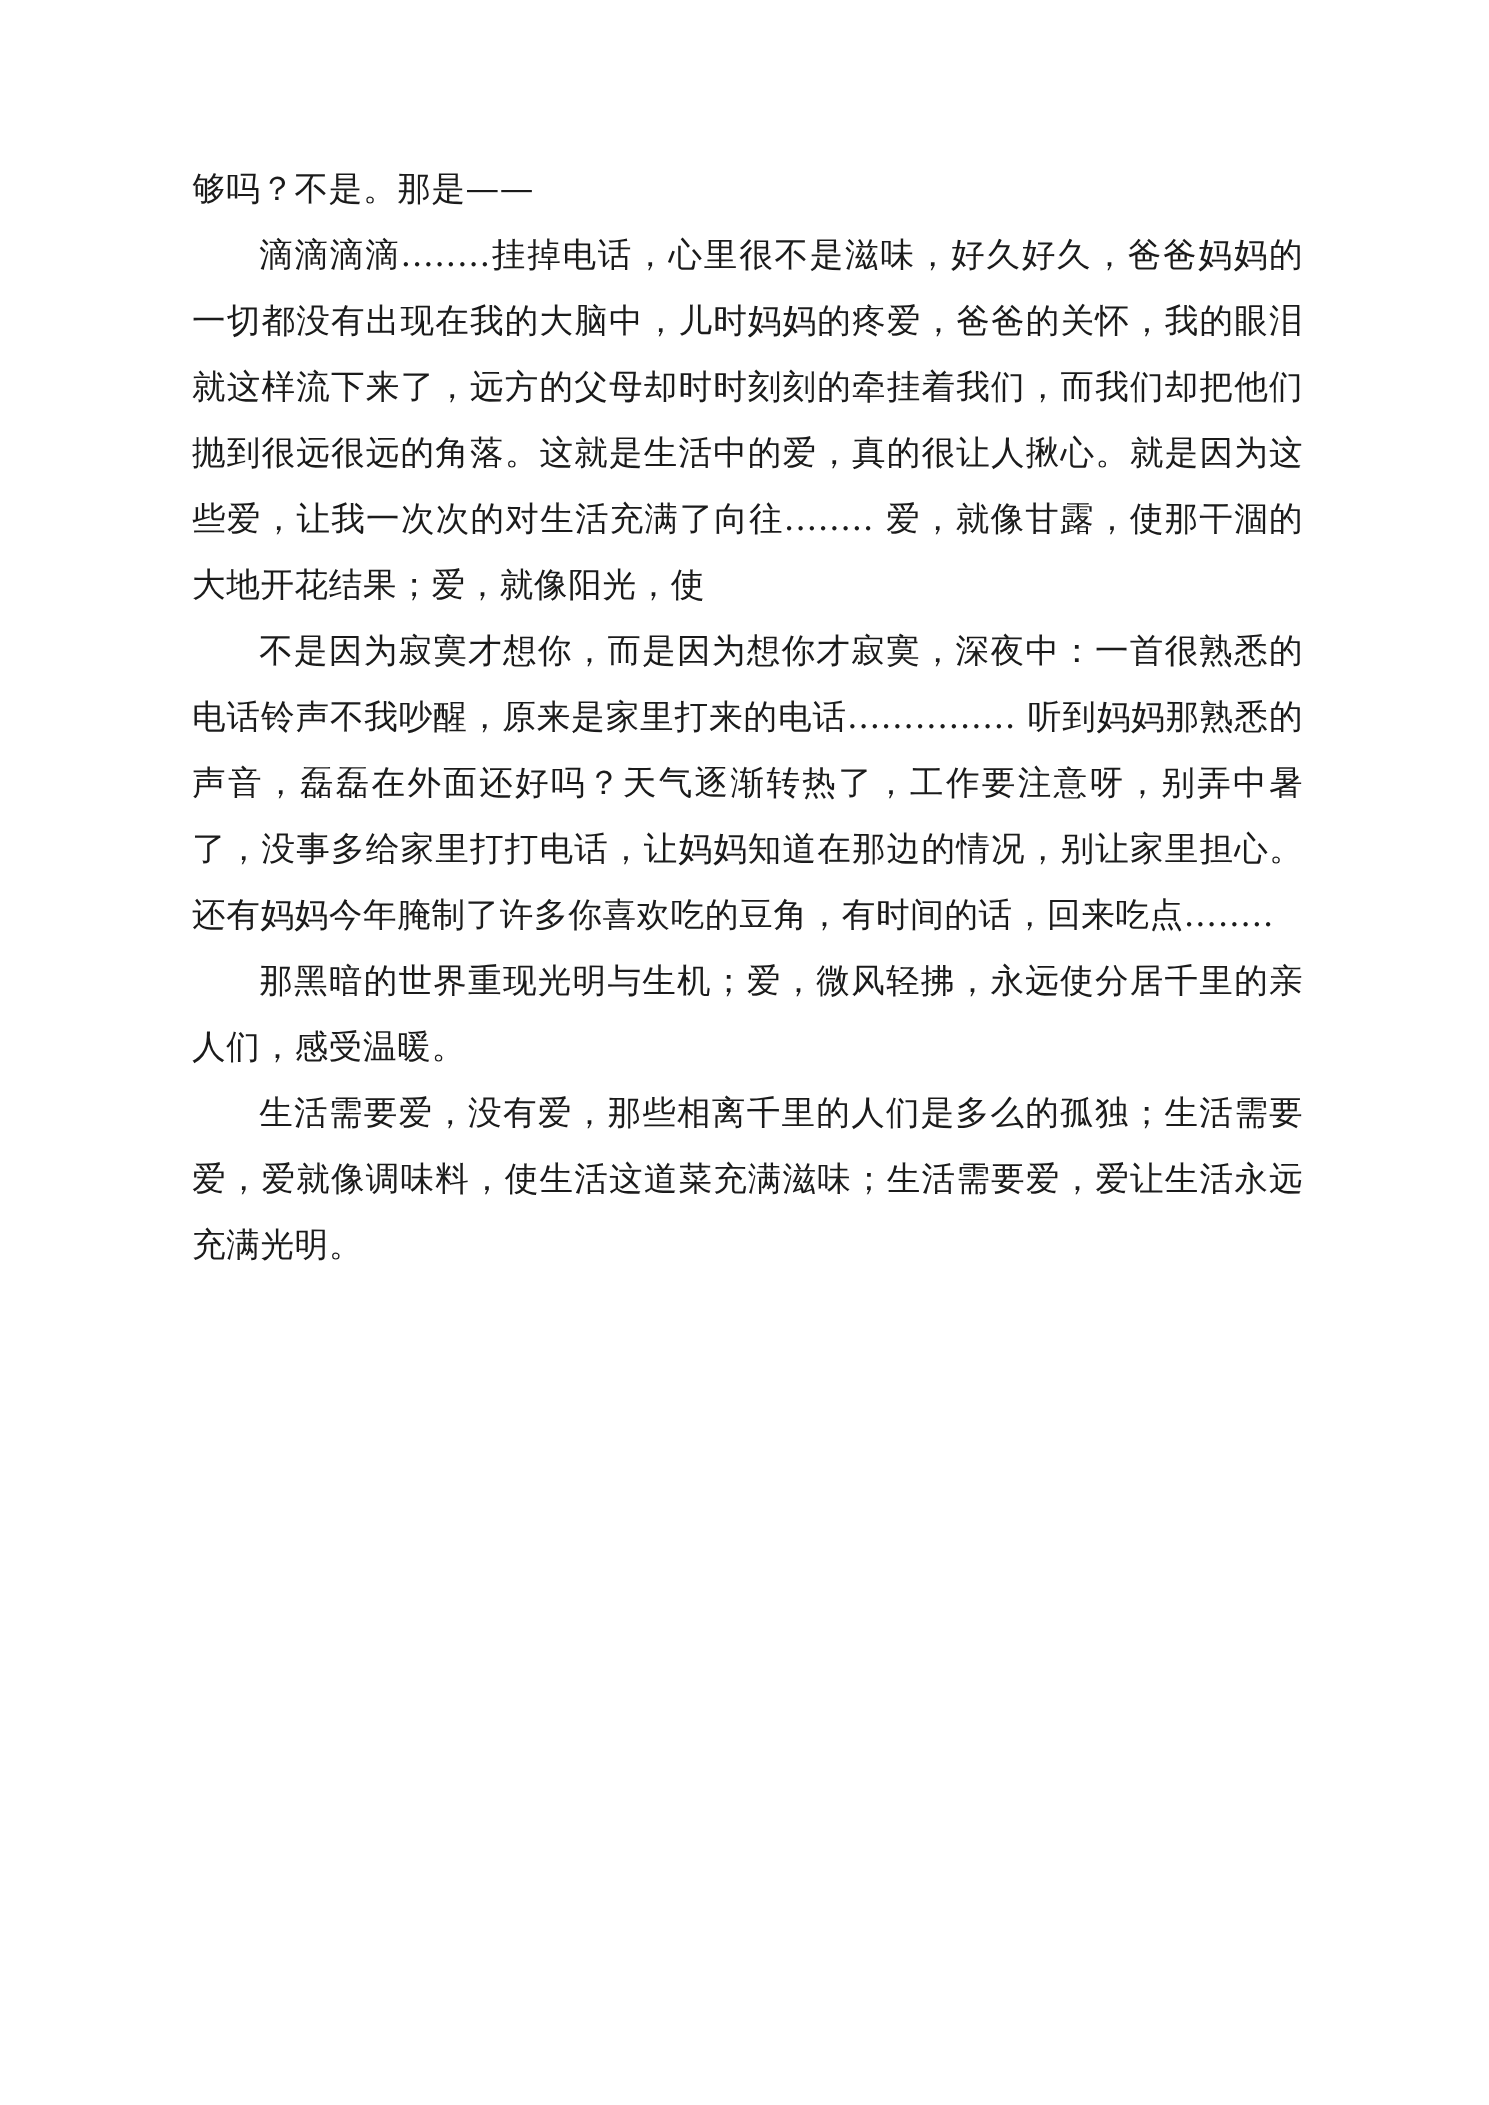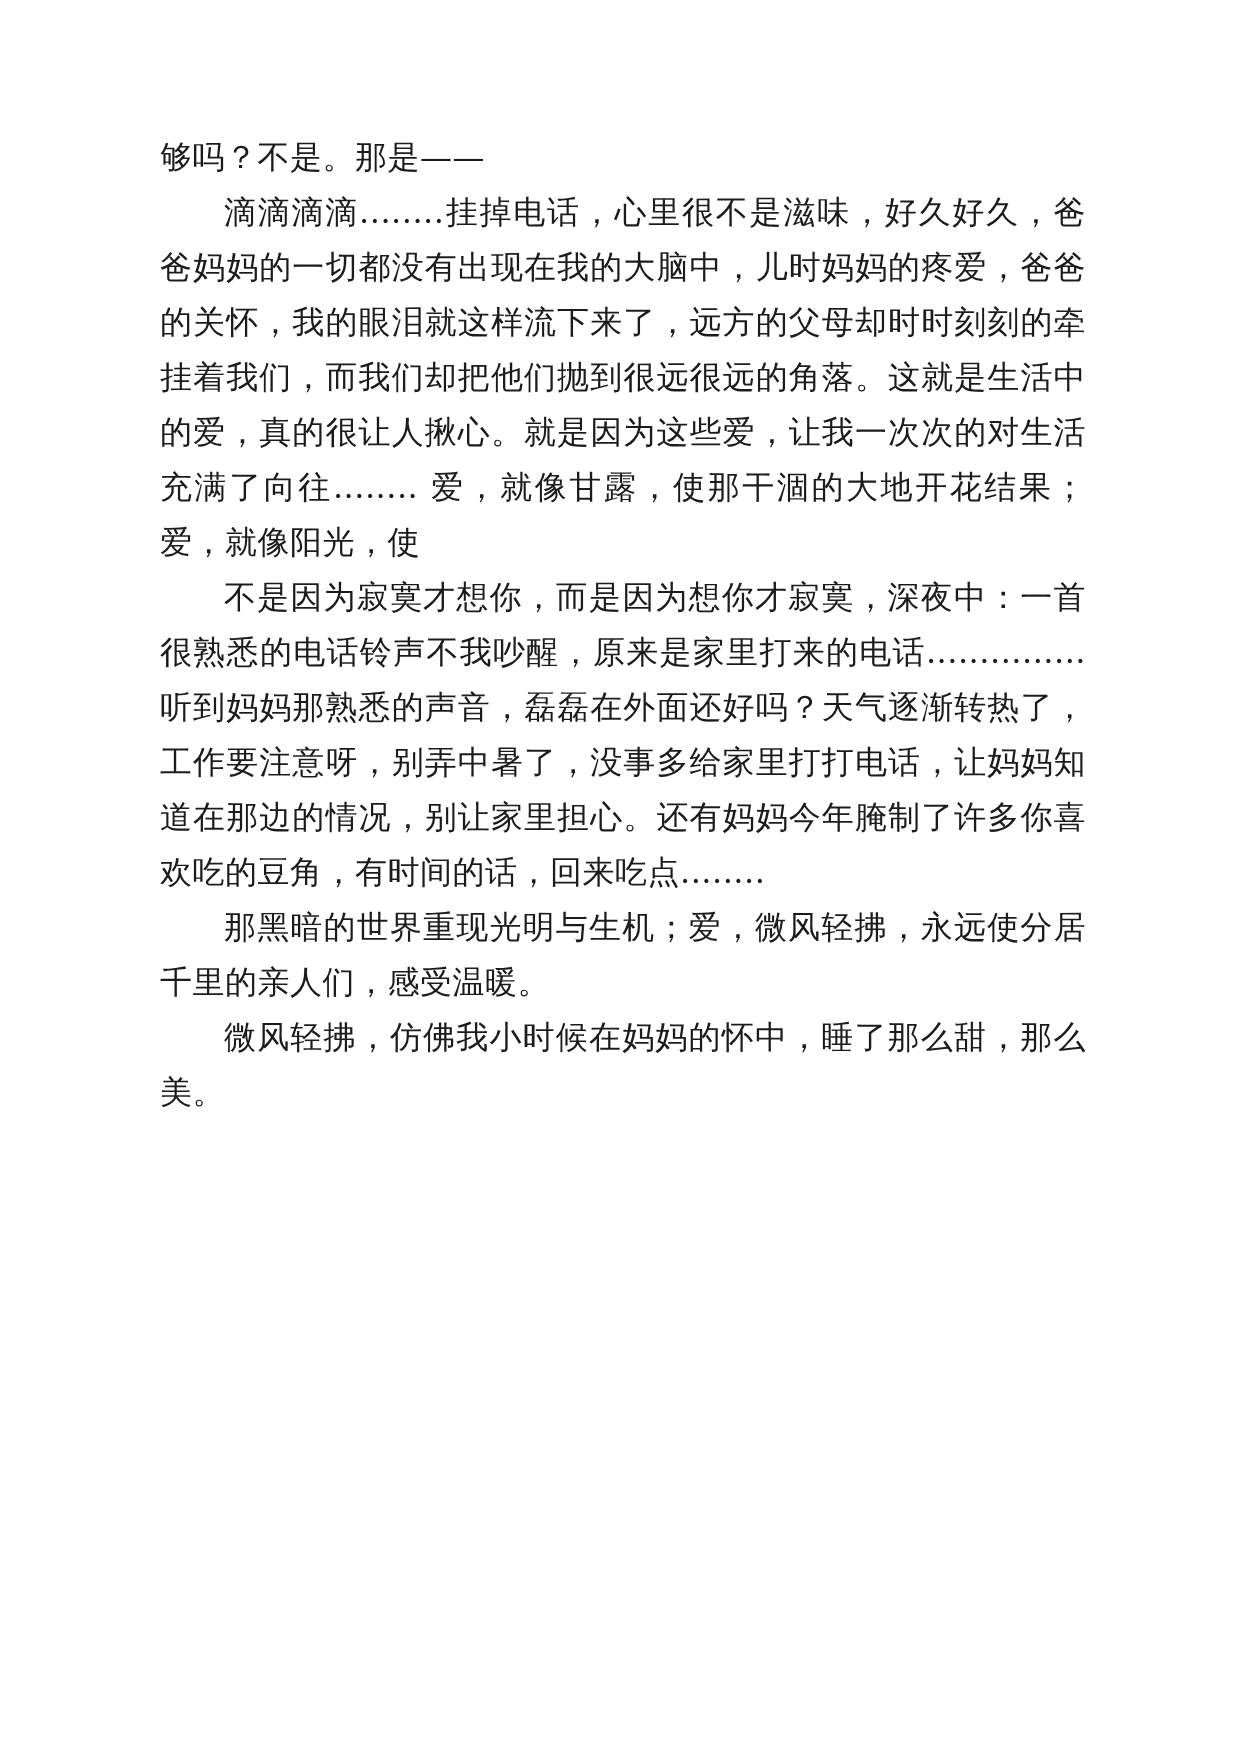--- a/index.html
+++ b/index.html
@@ -16,21 +16,21 @@
   }
   .page {
     position: relative;
     width: 1241px;
     height: 1754px;
     box-sizing: border-box;
     padding: 130px 155px 0 160px;
     background: #ffffff;
   }
   .doc-body {
-    font-size: 32px;
+    font-size: 28px;
     line-height: 55px;
     letter-spacing: 0.5px;
     text-align: justify;
     text-justify: inter-ideograph;
     color: #1b1b1b;
   }
   .para {
     margin: 0 0 0 0;
     text-indent: 2em;
     white-space: normal;
@@ -41,15 +41,15 @@
 </style>
 </head>
 <body>
 
 <div class="page">
   <div class="doc-body">
     <p class="para no-indent">够吗？不是。那是——</p>
     <p class="para">滴滴滴滴........挂掉电话，心里很不是滋味，好久好久，爸爸妈妈的一切都没有出现在我的大脑中，儿时妈妈的疼爱，爸爸的关怀，我的眼泪就这样流下来了，远方的父母却时时刻刻的牵挂着我们，而我们却把他们抛到很远很远的角落。这就是生活中的爱，真的很让人揪心。就是因为这些爱，让我一次次的对生活充满了向往........ 爱，就像甘露，使那干涸的大地开花结果；爱，就像阳光，使</p>
     <p class="para">不是因为寂寞才想你，而是因为想你才寂寞，深夜中：一首很熟悉的电话铃声不我吵醒，原来是家里打来的电话............... 听到妈妈那熟悉的声音，磊磊在外面还好吗？天气逐渐转热了，工作要注意呀，别弄中暑了，没事多给家里打打电话，让妈妈知道在那边的情况，别让家里担心。还有妈妈今年腌制了许多你喜欢吃的豆角，有时间的话，回来吃点........</p>
     <p class="para">那黑暗的世界重现光明与生机；爱，微风轻拂，永远使分居千里的亲人们，感受温暖。</p>
-    <p class="para">微风轻拂，仿佛我小时候在妈妈的怀中，睡了那么甜，那么美。</p>
+    <p class="para">生活需要爱，没有爱，那些相离千里的人们是多么的孤独；生活需要爱，爱就像调味料，使生活这道菜充满滋味；生活需要爱，爱让生活永远充满光明。</p>
   </div>
 </div>
 
 </body></html>

